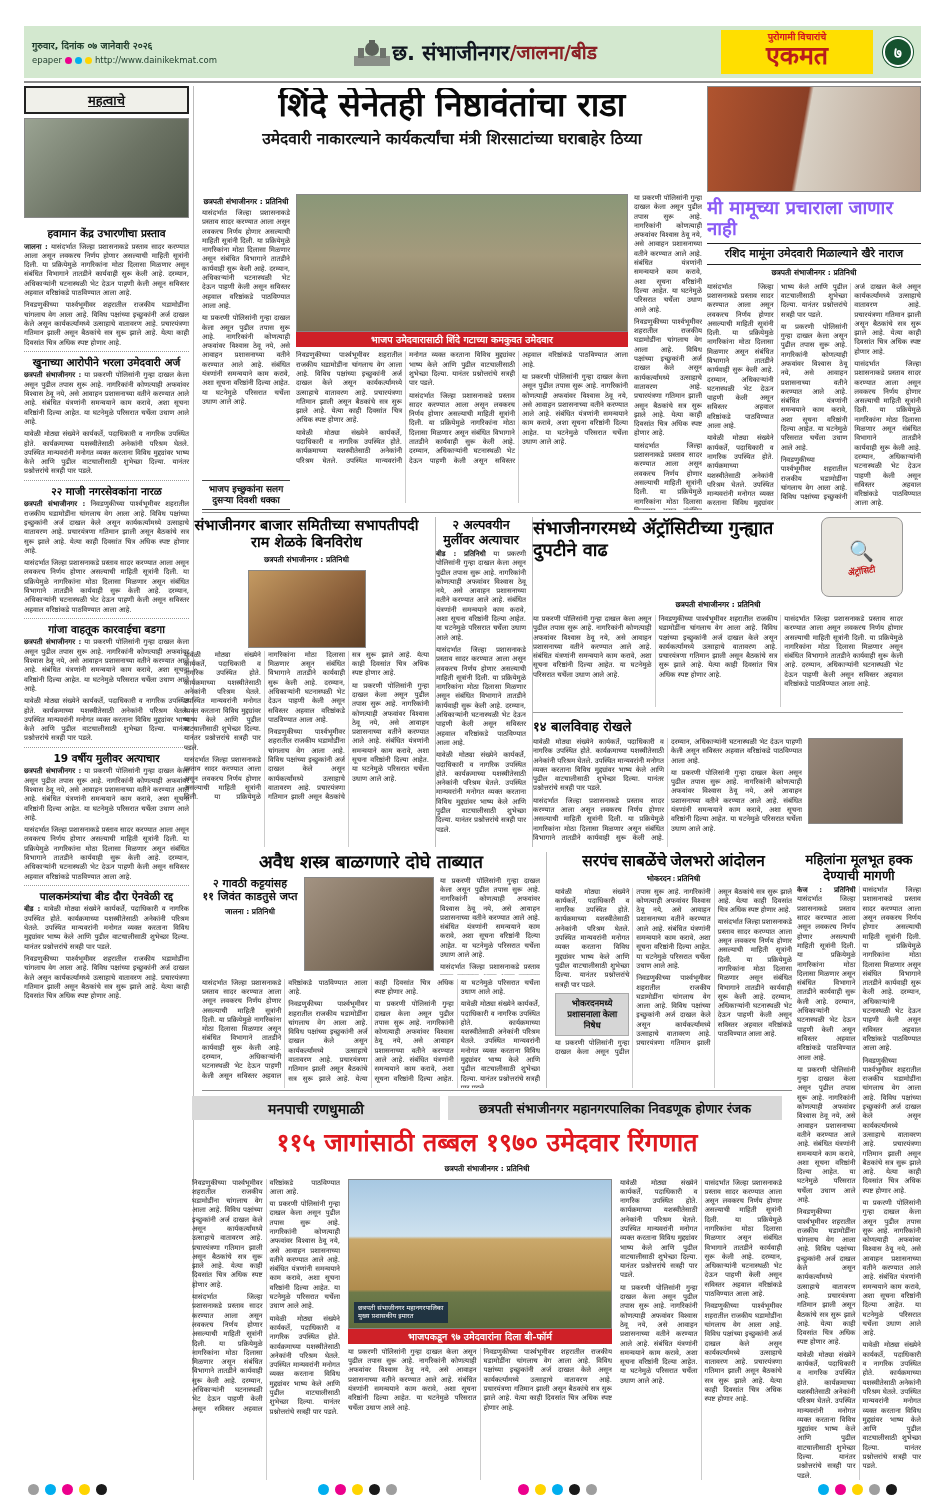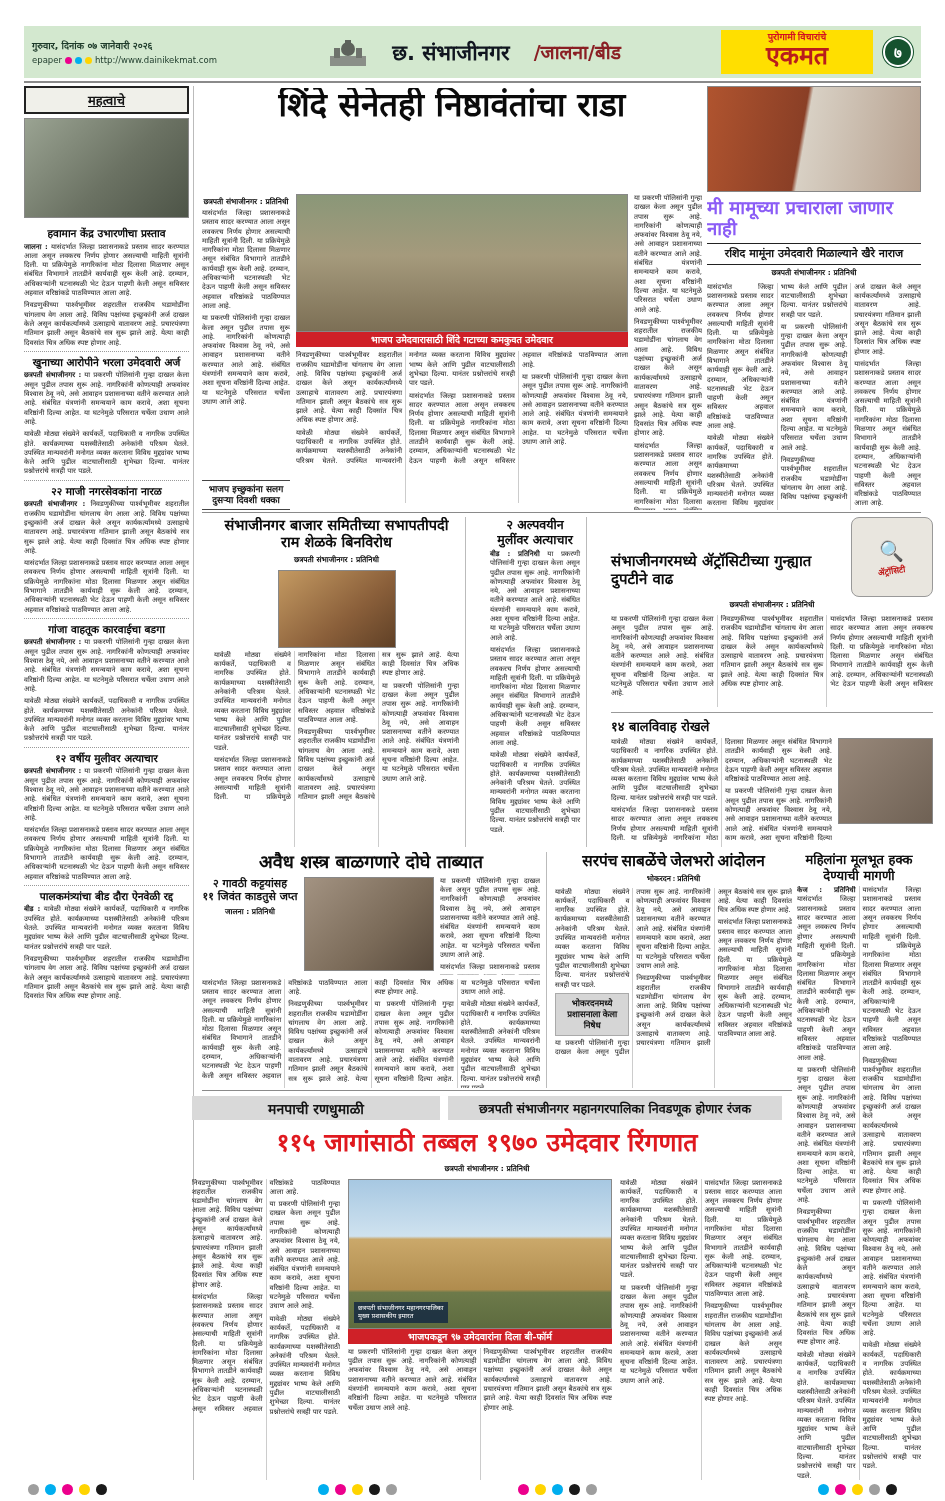--- a/index.html
+++ b/index.html
@@ -7,21 +7,21 @@
   body { font-family:"DejaVu Sans", sans-serif; }
   .page { position:relative; width:945px; height:1501px; background:#ffffff; margin:0 auto; overflow:hidden; color:#141414; }
 
   
   .hdr { position:absolute; left:24px; top:26px; width:897px; height:52px; background:#d3e8cf; display:flex; align-items:center; padding:3px 8px; gap:10px; }
   .hdr-left { width:196px; }
   .date { font-size:9.5px; font-weight:bold; color:#1d3a2a; margin-bottom:3px; }
   .ep { font-size:8.5px; color:#1d3a2a; display:flex; align-items:center; gap:3px; }
   .dot { display:inline-block; width:7px; height:7px; border-radius:50%; }
   .dm { background:#ec008c; } .db { background:#00aeef; } .dy { background:#ffd400; }
-  .hdr-center { flex:1; display:flex; align-items:center; justify-content:center; gap:24px; }
+  .hdr-center { flex:1; display:flex; align-items:center; justify-content:center; gap:0; }
   .logo { width:40px; height:32px; }
   .ed-main { font-size:21px; font-weight:bold; color:#10151f; }
   .ed-sub { font-size:19px; font-weight:bold; color:#8a1f24; }
   .mast { width:152px; height:44px; background:#ffdf00; display:flex; flex-direction:column; align-items:center; justify-content:flex-start;font-family:Liberation Serif, serif; }
   .mast-tag { font-size:9.5px; font-weight:bold; color:#d31020; }
   .mast-name { font-size:25px; font-weight:bold; color:#b91c1c; line-height:1; }
   .pgnum { width:30px; height:30px; border-radius:50%; background:#15522e; color:#fff; display:flex; align-items:center; justify-content:center; font-weight:bold; font-size:15px; border:2px solid #ffffff; box-shadow:0 0 0 1px #15522e; }
   .rule { position:absolute; background:#8a8a8a; }
 
   
@@ -63,30 +63,30 @@
   .ls-c3 { flex:1; overflow:hidden; }
 
   
   .khaire { position:absolute; left:707px; top:86px; width:214px; height:424px; display:flex; flex-direction:column; overflow:hidden; }
   .kh-photo { height:106px; }
   .khaire h2 { font-size:18.5px; line-height:1.12; text-align:left; margin:6px 0 4px; color:#8b5cf6; }
   .subbox { border-top:1.5px solid #222; border-bottom:1.5px solid #222; padding:3px 2px; font-size:11px; font-weight:bold; text-align:center; line-height:1.2; }
   .kh-cols { flex:1; margin-top:3px; }
 
   
-  .midband { position:absolute; left:214px; top:517px; width:719px; height:330px; display:flex; gap:24px; overflow:hidden; }
+  .midband { position:absolute; left:184px; top:517px; width:719px; height:330px; display:flex; gap:0; overflow:hidden; }
   .market { width:252px; border-right:1px solid #bbb; padding-right:6px; display:flex; flex-direction:column; }
   .market h2 { font-size:14.5px; line-height:1.2; text-align:center; color:#0c0c0c; }
   .mk-photo { width:118px; height:78px; margin:3px auto; }
   .mk-cols { flex:1; }
   .minors { width:97px; border-right:1px solid #bbb; padding-right:6px; display:flex; flex-direction:column; }
   .minors h2 { font-size:12.5px; line-height:1.2; text-align:center; margin-bottom:3px; color:#0c0c0c; }
   .atrocity { flex:1; display:flex; flex-direction:column; }
   .at-head { display:flex; gap:8px; }
-  .at-head h2 { flex:1; font-size:15px; line-height:1.2; color:#0c0c0c;margin-top:35px; }
+  .at-head h2 { flex:1; font-size:18px; line-height:1.2; color:#0c0c0c; }
   .graphic { width:82px; height:80px; background:#e9e6df; border:1px solid #999; border-radius:8px; display:flex; flex-direction:column; align-items:center; justify-content:center; gap:2px; }
   .graphic .mag { font-size:20px; }
   .graphic .glabel { font-size:8.5px; font-weight:bold; color:#c11b1b; transform:rotate(-8deg); }
   .at-cols { height:92px; margin-top:3px; }
   .at-sub h3 { font-size:13px; text-align:left; margin:5px 0 3px; border-top:1px solid #999; padding-top:4px; color:#0c0c0c; }
   .at-row { display:flex; gap:6px; flex:1; overflow:hidden; }
   .at-row .cols2 { flex:1; }
   .at-photo { width:95px; height:86px; }
 
   
@@ -181,33 +181,34 @@
       <h3>२२ माजी नगरसेवकांना नारळ</h3>
       <p class="p"><span class="dl">छत्रपती संभाजीनगर :</span> <span>निवडणुकीच्या पार्श्वभूमीवर शहरातील राजकीय घडामोडींना चांगलाच वेग आला आहे. विविध पक्षांच्या इच्छुकांनी अर्ज दाखल केले असून कार्यकर्त्यांमध्ये उत्साहाचे वातावरण आहे. प्रचारयंत्रणा गतिमान झाली असून बैठकांचे सत्र सुरू झाले आहे. येत्या काही दिवसांत चित्र अधिक स्पष्ट होणार आहे.</span></p>
       <p class="p">यासंदर्भात जिल्हा प्रशासनाकडे प्रस्ताव सादर करण्यात आला असून लवकरच निर्णय होणार असल्याची माहिती सूत्रांनी दिली. या प्रक्रियेमुळे नागरिकांना मोठा दिलासा मिळणार असून संबंधित विभागाने तातडीने कार्यवाही सुरू केली आहे. दरम्यान, अधिकाऱ्यांनी घटनास्थळी भेट देऊन पाहणी केली असून सविस्तर अहवाल वरिष्ठांकडे पाठविण्यात आला आहे.</p>
     </div>
     <div class="art">
       <h3>गांजा वाहतूक कारवाईचा बडगा</h3>
       <p class="p"><span class="dl">छत्रपती संभाजीनगर :</span> <span>या प्रकरणी पोलिसांनी गुन्हा दाखल केला असून पुढील तपास सुरू आहे. नागरिकांनी कोणत्याही अफवांवर विश्वास ठेवू नये, असे आवाहन प्रशासनाच्या वतीने करण्यात आले आहे. संबंधित यंत्रणांनी समन्वयाने काम करावे, अशा सूचना वरिष्ठांनी दिल्या आहेत. या घटनेमुळे परिसरात चर्चेला उधाण आले आहे.</span></p>
       <p class="p">यावेळी मोठ्या संख्येने कार्यकर्ते, पदाधिकारी व नागरिक उपस्थित होते. कार्यक्रमाच्या यशस्वीतेसाठी अनेकांनी परिश्रम घेतले. उपस्थित मान्यवरांनी मनोगत व्यक्त करताना विविध मुद्द्यांवर भाष्य केले आणि पुढील वाटचालीसाठी शुभेच्छा दिल्या. यानंतर प्रश्नोत्तरांचे सत्रही पार पडले.</p>
     </div>
     <div class="art">
-      <h3>१२ वर्षीय मुलीवर अत्याचार</h3>
+      <h3>19 वर्षीय मुलीवर अत्याचार</h3>
       <p class="p"><span class="dl">छत्रपती संभाजीनगर :</span> <span>या प्रकरणी पोलिसांनी गुन्हा दाखल केला असून पुढील तपास सुरू आहे. नागरिकांनी कोणत्याही अफवांवर विश्वास ठेवू नये, असे आवाहन प्रशासनाच्या वतीने करण्यात आले आहे. संबंधित यंत्रणांनी समन्वयाने काम करावे, अशा सूचना वरिष्ठांनी दिल्या आहेत. या घटनेमुळे परिसरात चर्चेला उधाण आले आहे.</span></p>
       <p class="p">यासंदर्भात जिल्हा प्रशासनाकडे प्रस्ताव सादर करण्यात आला असून लवकरच निर्णय होणार असल्याची माहिती सूत्रांनी दिली. या प्रक्रियेमुळे नागरिकांना मोठा दिलासा मिळणार असून संबंधित विभागाने तातडीने कार्यवाही सुरू केली आहे. दरम्यान, अधिकाऱ्यांनी घटनास्थळी भेट देऊन पाहणी केली असून सविस्तर अहवाल वरिष्ठांकडे पाठविण्यात आला आहे.</p>
     </div>
     <div class="art">
       <h3>पालकमंत्र्यांचा बीड दौरा ऐनवेळी रद्द</h3>
       <p class="p"><span class="dl">बीड :</span> <span>यावेळी मोठ्या संख्येने कार्यकर्ते, पदाधिकारी व नागरिक उपस्थित होते. कार्यक्रमाच्या यशस्वीतेसाठी अनेकांनी परिश्रम घेतले. उपस्थित मान्यवरांनी मनोगत व्यक्त करताना विविध मुद्द्यांवर भाष्य केले आणि पुढील वाटचालीसाठी शुभेच्छा दिल्या. यानंतर प्रश्नोत्तरांचे सत्रही पार पडले.</span></p>
       <p class="p">निवडणुकीच्या पार्श्वभूमीवर शहरातील राजकीय घडामोडींना चांगलाच वेग आला आहे. विविध पक्षांच्या इच्छुकांनी अर्ज दाखल केले असून कार्यकर्त्यांमध्ये उत्साहाचे वातावरण आहे. प्रचारयंत्रणा गतिमान झाली असून बैठकांचे सत्र सुरू झाले आहे. येत्या काही दिवसांत चित्र अधिक स्पष्ट होणार आहे.</p>
     </div>
   </aside>
 
   <section class="leadhead">
     <h1>शिंदे सेनेतही निष्ठावंतांचा राडा</h1>
+    <h2>उमेदवारी नाकारल्याने कार्यकर्त्यांचा मंत्री शिरसाटांच्या घराबाहेर ठिय्या</h2>
   </section>
 
   <section class="leadstory">
     <div class="ls-c1">
       <div class="byline">छत्रपती संभाजीनगर : प्रतिनिधी</div>
       <p class="p">यासंदर्भात जिल्हा प्रशासनाकडे प्रस्ताव सादर करण्यात आला असून लवकरच निर्णय होणार असल्याची माहिती सूत्रांनी दिली. या प्रक्रियेमुळे नागरिकांना मोठा दिलासा मिळणार असून संबंधित विभागाने तातडीने कार्यवाही सुरू केली आहे. दरम्यान, अधिकाऱ्यांनी घटनास्थळी भेट देऊन पाहणी केली असून सविस्तर अहवाल वरिष्ठांकडे पाठविण्यात आला आहे.</p>
       <p class="p">या प्रकरणी पोलिसांनी गुन्हा दाखल केला असून पुढील तपास सुरू आहे. नागरिकांनी कोणत्याही अफवांवर विश्वास ठेवू नये, असे आवाहन प्रशासनाच्या वतीने करण्यात आले आहे. संबंधित यंत्रणांनी समन्वयाने काम करावे, अशा सूचना वरिष्ठांनी दिल्या आहेत. या घटनेमुळे परिसरात चर्चेला उधाण आले आहे.</p>
       <div class="pull">भाजप इच्छुकांना सलग दुसऱ्या दिवशी धक्का</div>
     </div>
     <div class="ls-c2">

